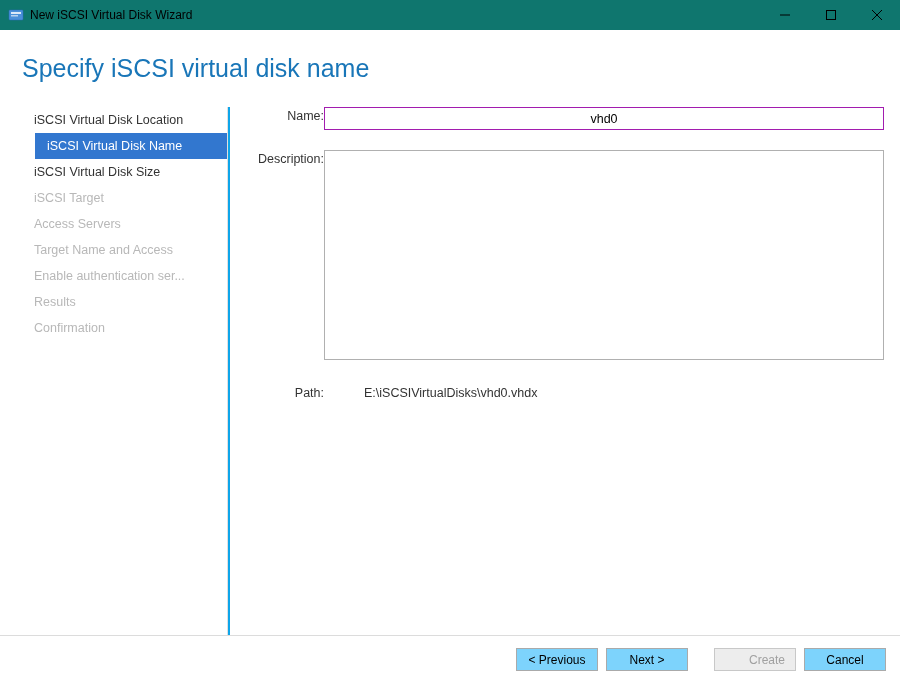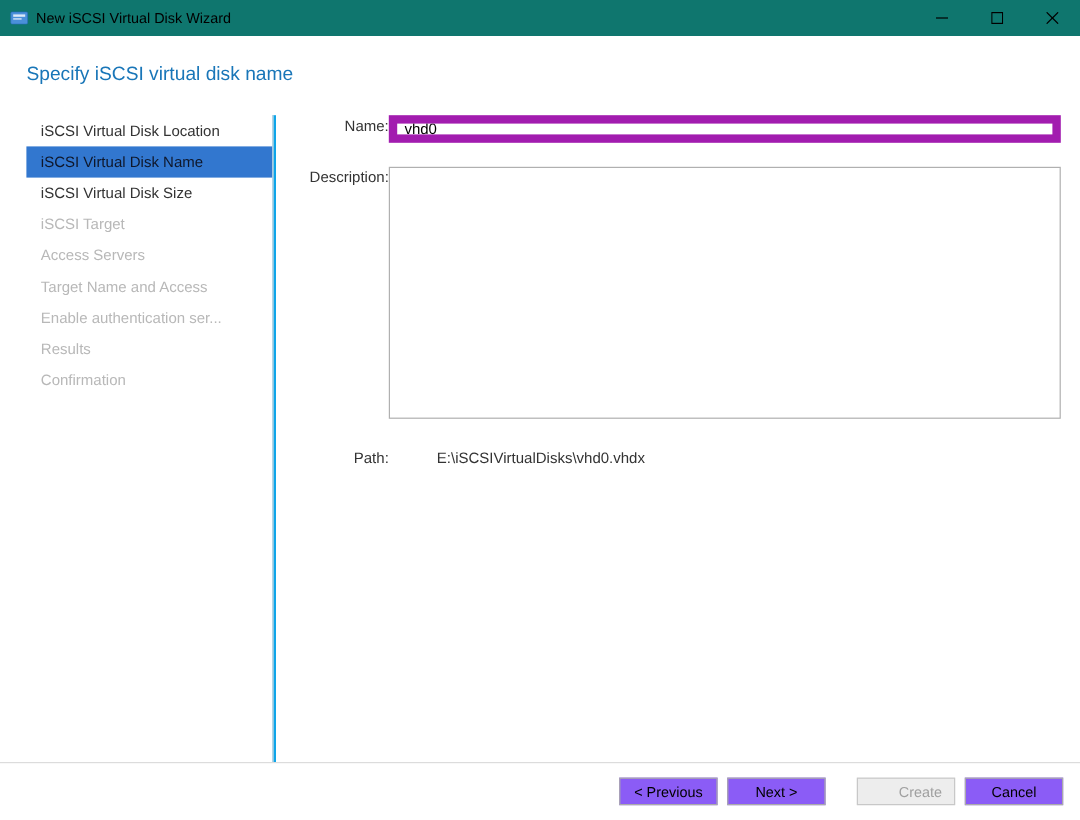--- a/index.html
+++ b/index.html
@@ -43,21 +43,21 @@
     .window-control {
       width: 46px;
       height: 30px;
       display: flex;
       align-items: center;
       justify-content: center;
       color: #000;
       font-size: 10px;
     }
     .page-heading {
-      font-size: 16px;
+      font-size: 25px;
       color: #1976b8;
       font-weight: 400;
       padding: 24px 0 0 22px;
     }
     .content-area {
       display: flex;
       padding: 24px 14px 0 0;
       height: 578px;
     }
     .sidebar {
@@ -84,21 +84,22 @@
       padding-left: 12px;
       font-size: 12.5px;
       color: #333;
       cursor: default;
       white-space: nowrap;
       overflow: hidden;
       text-overflow: ellipsis;
     }
     .sidebar-item.selected {
       background: #3277cf;
-      color: #0f172a;
+      color: #ffffff;
+      margin-left: 13px;
     }
     .sidebar-item.disabled {
       color: #b8b8b8;
       text-align: right;
     }
     .main-panel {
       flex: 1;
       padding-left: 16px;
       padding-right: 2px;
     }
@@ -110,25 +111,26 @@
     .form-label {
       width: 78px;
       font-size: 12.5px;
       color: #333;
       padding-top: 2px;
       text-align: right;
     }
     .text-input {
       flex: 1;
       height: 23px;
-      border: 7px solid #a21caf;
+      border: 1px solid #a21caf;
       padding: 2px 6px;
       font-family: inherit;
       font-size: 12.5px;
       outline: none;
+      text-align: center;
     }
     .textarea-input {
       flex: 1;
       height: 210px;
       border: 1px solid #b0b0b0;
       padding: 4px 6px;
       font-family: inherit;
       font-size: 12.5px;
       resize: none;
       outline: none;
@@ -149,21 +151,21 @@
       align-items: center;
       justify-content: flex-end;
       padding-right: 14px;
       gap: 8px;
       background: #fff;
     }
     .btn {
       min-width: 82px;
       height: 23px;
       border: 1px solid #aaa;
-      background: #8b5cf6;
+      background: #7dd3fc;
       font-family: inherit;
       font-size: 12px;
       color: #000;
       cursor: default;
       padding: 0 10px;
     }
     .btn.disabled {
       color: #a0a0a0;
       border-color: #c8c8c8;
       background: #ededed;

